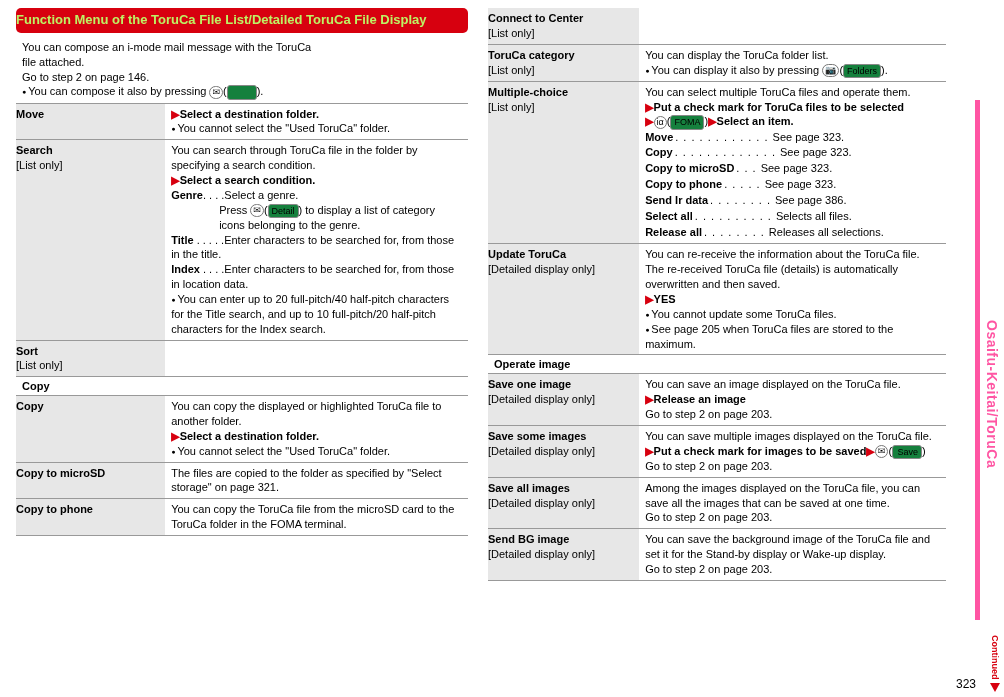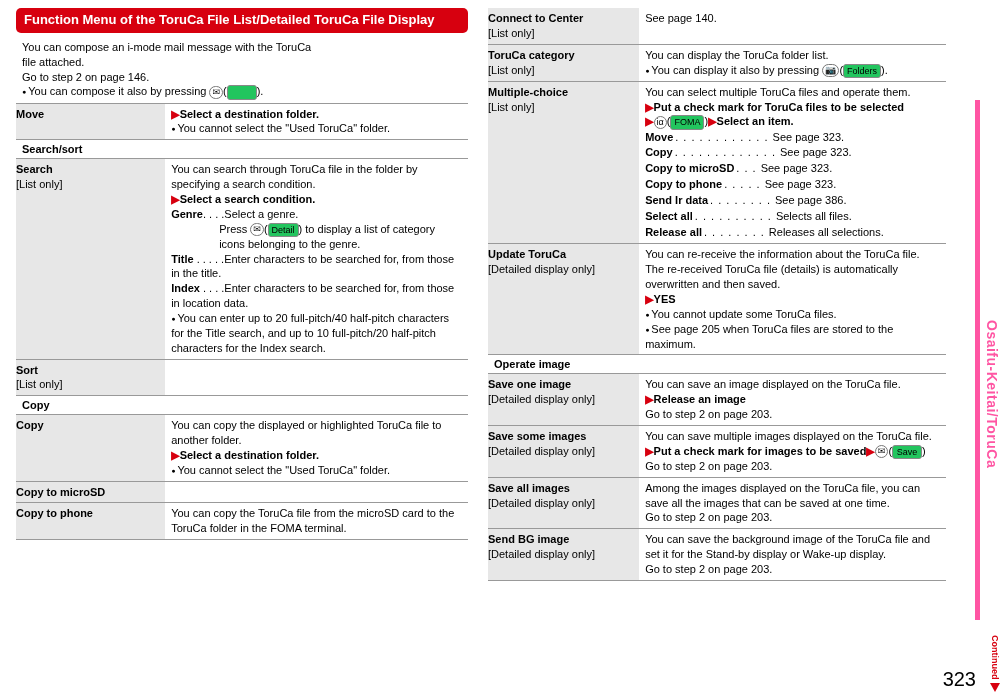--- a/index.html
+++ b/index.html
@@ -1,35 +1,35 @@
 <!DOCTYPE html>
 <html><head>
 <meta charset="utf-8">
 <style>
   * { box-sizing: border-box; margin: 0; padding: 0; }
   body { font-family: Arial, Helvetica, sans-serif; font-size: 11px; color: #000; width: 1004px; height: 697px; position: relative; background: #fff; }
   .page { display: flex; }
   .column { width: 478px; padding: 8px 10px 8px 16px; }
   .column.right { width: 478px; padding-left: 10px; }
-  .red-header { background: #d7000f; color: #ffffff; font-weight: bold; padding: 4px 8px; border-radius: 5px; font-size: 13px; line-height: 1.3; margin-bottom: 4px; }
+  .red-header { background: #d7000f; color: #bef264; font-weight: bold; padding: 4px 0; border-radius: 5px; font-size: 13px; line-height: 1.3; margin-bottom: 4px; }
   .row { display: flex; border-bottom: 1px solid #999; }
   .cell-l { width: 33%; padding: 3px 0; font-weight: bold; line-height: 1.35; }
   .cell-l.shaded { background: #e7e7e7; font-weight: bold; }
   .cell-l .sub { font-weight: normal; display: block; }
   .cell-r { width: 67%; padding: 3px 6px; line-height: 1.35; }
   .tri { color: #d7000f; font-weight: bold; }
   .bullet::before { content: "●"; color: #000; font-size: 7px; position: relative; top: -1px; margin-right: 2px; }
   .keyicon { display: inline-block; border: 1px solid #777; border-radius: 2px; padding: 0 2px; font-size: 9px; line-height: 11px; background: #fff; vertical-align: middle; }
   .keyicon.oval { border-radius: 7px; }
-  .chipicon { display: inline-block; border: 1px solid #888; border-radius: 3px; padding: 0 3px; font-size: 9px; background: #22c55e; vertical-align: middle; min-width: 30px; text-align: center; letter-spacing: 0; }
+  .chipicon { display: inline-block; border: 1px solid #888; border-radius: 3px; padding: 0 3px; font-size: 9px; background: #15803d; vertical-align: middle; min-width: 30px; text-align: right; letter-spacing: 0; }
   .sidebar-text { position: absolute; right: 4px; top: 320px; writing-mode: vertical-rl; color: #ff55a3; font-weight: bold; font-size: 14px; letter-spacing: 0.5px; }
   .sidebar-bar { position: absolute; right: 24px; top: 100px; width: 5px; height: 520px; background: #ff55a3; }
   .continued { position: absolute; right: 4px; bottom: 18px; writing-mode: vertical-rl; color: #d7000f; font-size: 9px; font-weight: bold; }
   .continued-arrow { position: absolute; right: 4px; bottom: 5px; width: 0; height: 0; border-left: 5px solid transparent; border-right: 5px solid transparent; border-top: 9px solid #d7000f; }
-  .pagenum { position: absolute; right: 28px; bottom: 6px; font-size: 20px; margin-left: 12px; }
+  .pagenum { position: absolute; right: 28px; bottom: 6px; font-size: 12px; margin-left: 12px; }
   .defitem { display: flex; margin-bottom: 1px; }
   .defitem .k { font-weight: bold; white-space: nowrap; }
   .defitem .d { margin-left: 2px; }
   .defitem .dots { letter-spacing: 1px; margin: 0 2px; }
   .group-title { border-bottom: 1px solid #999; padding: 3px 6px; font-weight: bold; background: #fff; }
   .indent { padding-left: 48px; display: block; }
 </style>
 </head>
 <body>
 
@@ -47,21 +47,20 @@
     </div>
 
     <div class="row">
       <div class="cell-l shaded">Move</div>
       <div class="cell-r">
         <span class="tri">▶</span><b>Select a destination folder.</b><br>
         <span class="bullet">You cannot select the "Used ToruCa" folder.</span>
       </div>
     </div>
 
-    <div class="group-title">Search/sort</div>
 
     <div class="row">
       <div class="cell-l shaded"><span>Search</span><span class="sub">[List only]</span></div>
       <div class="cell-r">
         <span>You can search through ToruCa file in the folder by specifying a search condition.</span><br>
         <span class="tri">▶</span><b>Select a search condition.</b><br>
         <span><b>Genre</b>. . . .<span>Select a genre.</span></span><br>
         <span class="indent"><span>Press </span><span class="keyicon oval">✉</span><span>(</span><span class="chipicon">Detail</span><span>) to display a list of category icons belonging to the genre.</span></span>
         <span><b>Title</b> . . . . .<span>Enter characters to be searched for, from those in the title.</span></span><br>
         <span><b>Index</b> . . . .<span>Enter characters to be searched for, from those in location data.</span></span><br>
@@ -79,32 +78,32 @@
       <div class="cell-l shaded">Copy</div>
       <div class="cell-r">
         <span>You can copy the displayed or highlighted ToruCa file to another folder.</span><br>
         <span class="tri">▶</span><b>Select a destination folder.</b><br>
         <span class="bullet">You cannot select the "Used ToruCa" folder.</span>
       </div>
     </div>
 
     <div class="row">
       <div class="cell-l shaded">Copy to microSD</div>
+      <div class="cell-r">The files are copied to the folder as specified by "Select storage" on page 321.</div>
     </div>
 
     <div class="row">
       <div class="cell-l shaded">Copy to phone</div>
       <div class="cell-r">You can copy the ToruCa file from the microSD card to the ToruCa folder in the FOMA terminal.</div>
     </div>
   </div>
 
   <div class="column right">
     <div class="row">
       <div class="cell-l shaded"><span>Connect to Center</span><span class="sub">[List only]</span></div>
-      <div class="cell-r">See page 140.</div>
     </div>
 
     <div class="row">
       <div class="cell-l shaded"><span>ToruCa category</span><span class="sub">[List only]</span></div>
       <div class="cell-r">
         <span>You can display the ToruCa folder list.</span><br>
         <span class="bullet"><span>You can display it also by pressing </span><span class="keyicon oval">📷</span><span>(</span><span class="chipicon">Folders</span><span>).</span></span>
       </div>
     </div>
 

